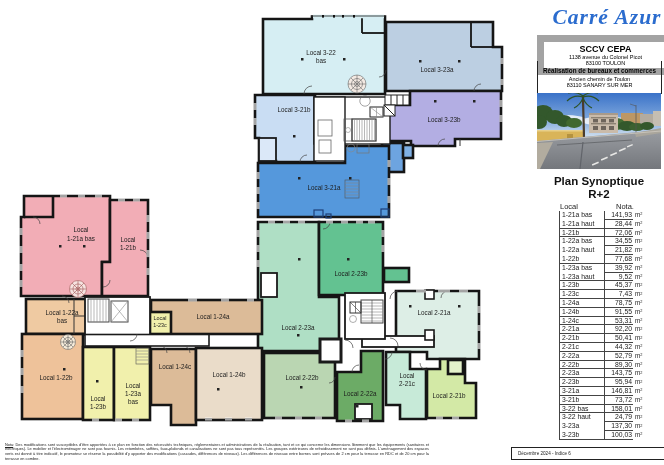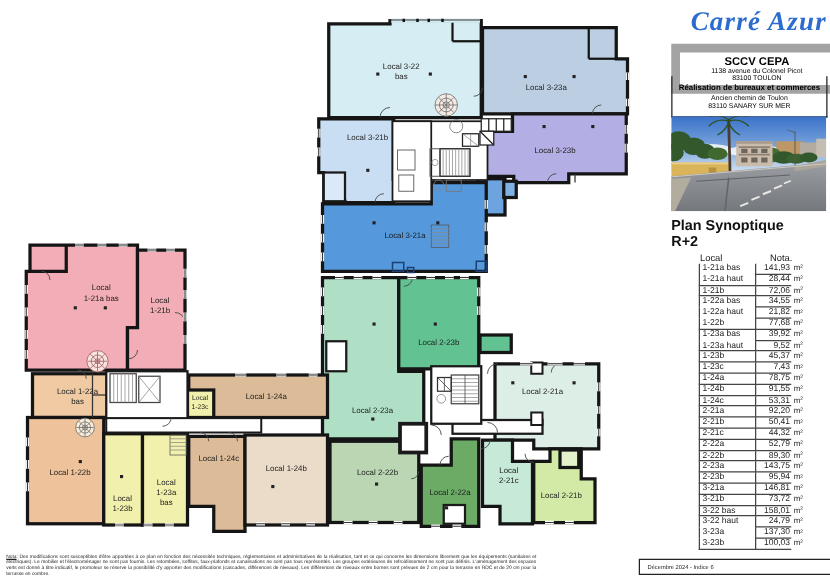--- a/index.html
+++ b/index.html
@@ -9,21 +9,21 @@
   #logo{left:551px;top:5px;width:112px;text-align:center;
         font-family:"Liberation Serif",serif;font-style:italic;font-weight:bold;
         font-size:21.5px;color:#2b6cce;letter-spacing:1px;}
   #box1{left:537px;top:35px;width:123px;height:26px;border:7px solid #a3a3a3;text-align:center;}
   #box1 .t1{font-size:9px;font-weight:bold;margin-top:2px;}
   #box1 .t2{font-size:5.5px;line-height:6px;}
   #box2{left:537px;top:61px;width:123px;height:32px;border:1px solid #222;border-top:none;text-align:center;}
   #box2 .t1{font-size:6.3px;font-weight:bold;margin-top:6px;}
   #box2 .t2{font-size:5.5px;line-height:6.2px;margin-top:2px;}
   #photo{left:537px;top:93px;width:124px;height:76px;}
-  #ptitle{left:537px;top:175px;width:124px;text-align:left;font-size:11.5px;font-weight:bold;line-height:12.5px;color:#111;}
+  #ptitle{left:537px;top:175px;width:124px;text-align:center;font-size:11.5px;font-weight:bold;line-height:12.5px;color:#111;}
   #tblhead{left:546px;top:202px;width:100px;font-size:7.5px;color:#222;}
   #tbl{left:559px;top:211px;width:95px;font-size:6.8px;color:#222;}
   .tr{position:relative;height:8.808px;line-height:8.6px;white-space:nowrap;}
   .tr .l{position:absolute;left:0;top:0;height:100%;width:45px;border-left:0.8px solid #444;padding-left:2px;box-sizing:border-box;}
   .tr.gb .l{border-bottom:0.9px solid #444;}
   .tr .v{position:absolute;left:45px;top:0;height:100%;width:29px;border-left:0.8px solid #444;border-bottom:0.9px solid #444;text-align:right;box-sizing:border-box;padding-right:1px;}
   .tr .m{position:absolute;left:76px;top:0;font-size:6.3px;}
   #note{left:5px;top:442.5px;width:424px;font-size:3.9px;line-height:4.9px;color:#222;text-align:justify;}
   #datebox{left:511px;top:447px;width:147px;height:11px;border:1px solid #222;font-size:4.6px;line-height:11px;padding-left:6px;color:#222;}
   sup{font-size:62%;vertical-align:baseline;position:relative;top:-1.6px;}

